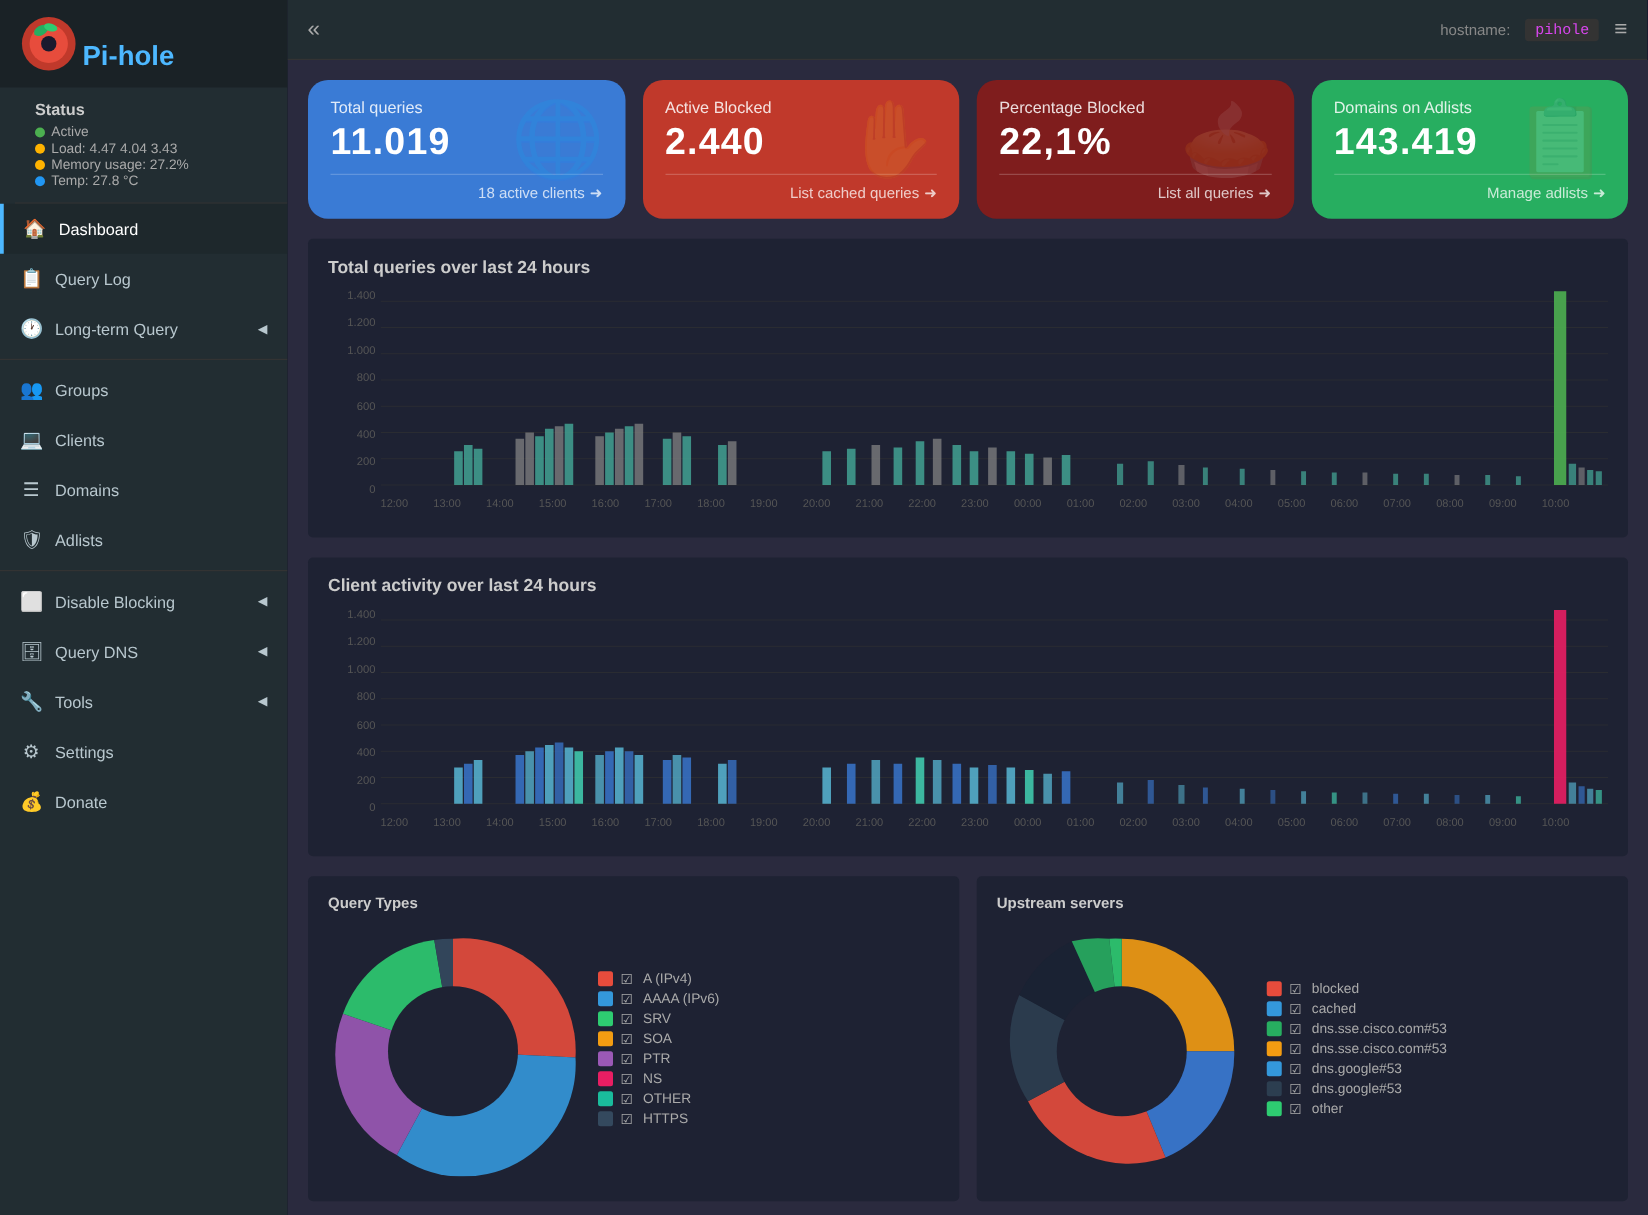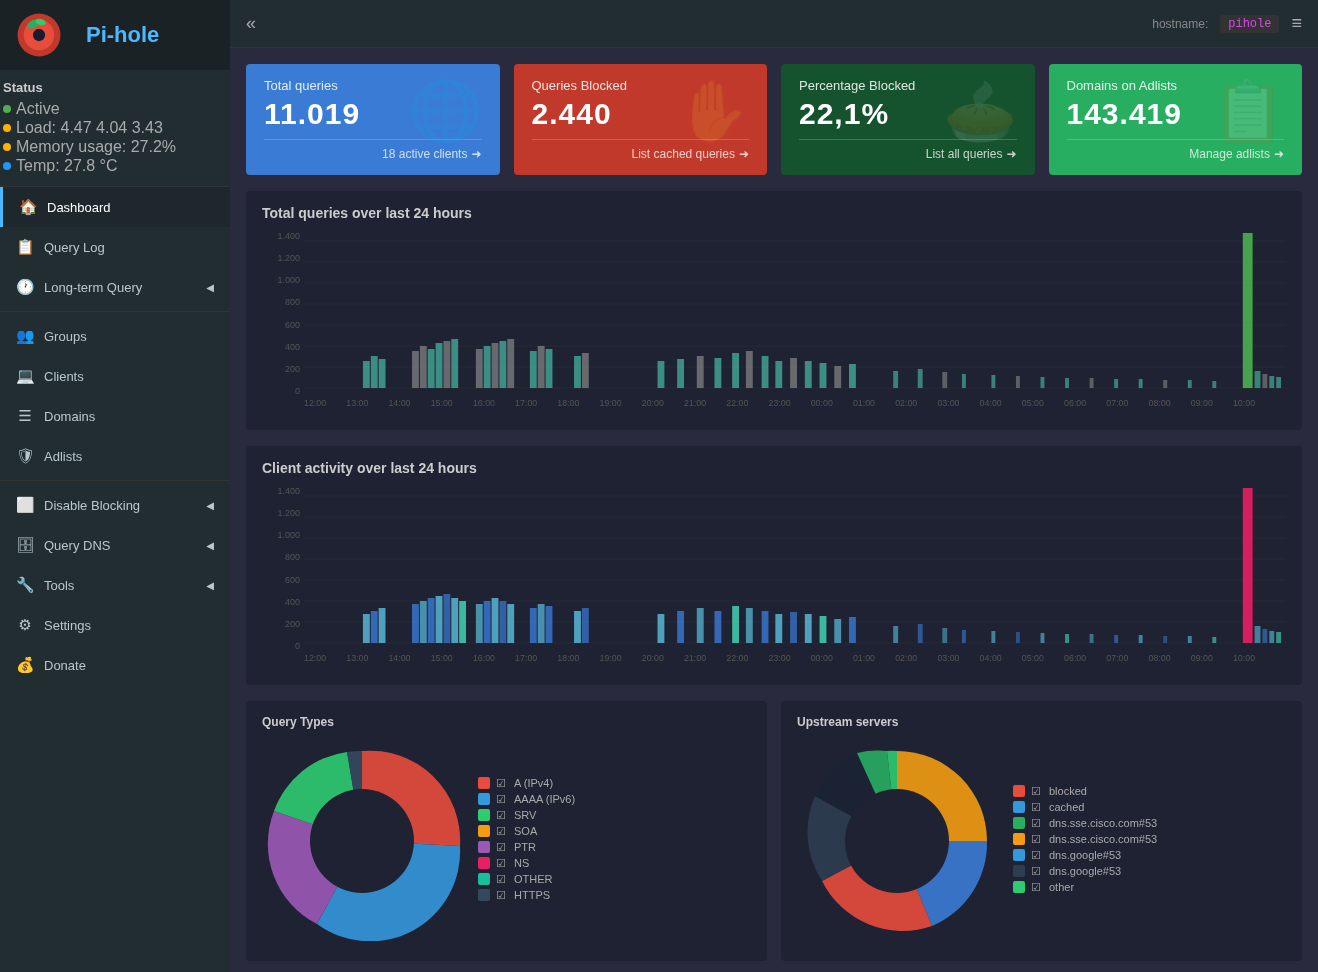--- a/index.html
+++ b/index.html
@@ -1,25 +1,25 @@
 <!DOCTYPE html>
 <html><head>
   <meta charset="utf-8">
   <style>
     * { box-sizing: border-box; margin: 0; padding: 0; }
     body { font-family: 'Segoe UI', Arial, sans-serif; background: #1a1a2e; color: #ccc; display: flex; height: 100vh; overflow: hidden; font-size: 13px; }
 
     
     #sidebar { width: 230px; min-width: 230px; background: #222d32; display: flex; flex-direction: column; height: 100vh; overflow-y: auto; }
-    #sidebar-header { display: flex; align-items: center; gap: 24px; padding: 12px 16px; background: #1a2226; }
+    #sidebar-header { display: flex; align-items: flex-end; gap: 4px; padding: 12px 16px; background: #1a2226; }
     #sidebar-logo { width: 46px; height: 46px; }
     #sidebar-title { color: #4db8ff; font-size: 22px; font-weight: bold; }
-    #status-box { padding: 10px 3px; border-bottom: 1px solid #333; }
+    #status-box { padding: 10px 16px; border-bottom: 1px solid #333; margin-left: 12px; }
     #status-label { font-weight: bold; color: #ccc; margin-bottom: 4px; }
-    .status-line { display: flex; align-items: center; gap: 5px; font-size: 16px; color: #aaa; margin: 1px 0; }
+    .status-line { display: flex; align-items: center; gap: 5px; font-size: 11px; color: #aaa; margin: 1px 0; }
     .dot { width: 8px; height: 8px; border-radius: 50%; display: inline-block; }
     .dot-green { background: #4caf50; }
     .dot-yellow { background: #ffb300; }
     .dot-blue { background: #2196f3; }
     nav { flex: 1; }
     .nav-item { display: flex; align-items: center; gap: 10px; padding: 11px 16px; cursor: pointer; color: #b8c7ce; transition: background 0.2s; position: relative; }
     .nav-item.active { background: #1e282c; border-left: 3px solid #4db8ff; color: #fff; }
     .nav-item .nav-icon { width: 18px; text-align: center; font-size: 15px; }
     .nav-item .chevron { margin-left: auto; font-size: 10px; }
     .nav-divider { border-top: 1px solid #333; margin: 4px 0; }
@@ -30,24 +30,24 @@
     #topbar-left { display: flex; align-items: center; gap: 10px; }
     #collapse-btn { font-size: 18px; color: #aaa; cursor: pointer; }
     #topbar-right { display: flex; align-items: center; gap: 12px; color: #aaa; font-size: 12px; }
     #hostname-label { color: #888; }
     #hostname-value { background: #333; padding: 2px 8px; border-radius: 3px; font-family: Liberation Mono, monospace; color: #d946ef; }
 
     #content { flex: 1; overflow-y: auto; padding: 16px; background: #2a2a3e; }
 
     
     .stats-row { display: flex; gap: 14px; margin-bottom: 16px; }
-    .stat-card { flex: 1; border-radius: 4px; padding: 14px 18px; display: flex; flex-direction: column; justify-content: space-between; min-height: 110px; position: relative; overflow: hidden; }
+    .stat-card { flex: 1; border-radius: 16px; padding: 14px 18px; display: flex; flex-direction: column; justify-content: space-between; min-height: 110px; position: relative; overflow: hidden; }
     .stat-card-blue { background: #3a7bd5; }
     .stat-card-red { background: #c0392b; }
-    .stat-card-orange { background: #14532d; }
+    .stat-card-orange { background: #7f1d1d; }
     .stat-card-green { background: #27ae60; }
     .stat-title { font-size: 13px; color: rgba(255,255,255,0.85); margin-bottom: 4px; }
     .stat-value { font-size: 30px; font-weight: bold; color: #fff; letter-spacing: 1px; }
     .stat-footer { display: flex; align-items: center; justify-content: flex-end; gap: 4px; font-size: 12px; color: rgba(255,255,255,0.75); border-top: 1px solid rgba(255,255,255,0.2); padding-top: 7px; margin-top: 8px; cursor: pointer; }
     .stat-bg-icon { position: absolute; right: 16px; top: 12px; font-size: 60px; opacity: 0.15; }
 
     
     .chart-panel { background: #1e2233; border-radius: 4px; padding: 14px 16px; margin-bottom: 16px; }
     .chart-title { font-size: 14px; color: #ccc; margin-bottom: 10px; font-weight: 600; }
 
@@ -182,21 +182,21 @@
       <div class="stat-value">11.019</div>
     </div>
     <div class="stat-bg-icon">🌐</div>
     <div class="stat-footer">
       <span>18 active clients</span>
       <span>➜</span>
     </div>
   </div>
         <div class="stat-card stat-card-red">
     <div>
-      <div class="stat-title">Queries Blocked</div>
+      <div class="stat-title">Active Blocked</div>
       <div class="stat-value">2.440</div>
     </div>
     <div class="stat-bg-icon">✋</div>
     <div class="stat-footer">
       <span>List cached queries</span>
       <span>➜</span>
     </div>
   </div>
         <div class="stat-card stat-card-orange">
     <div>

